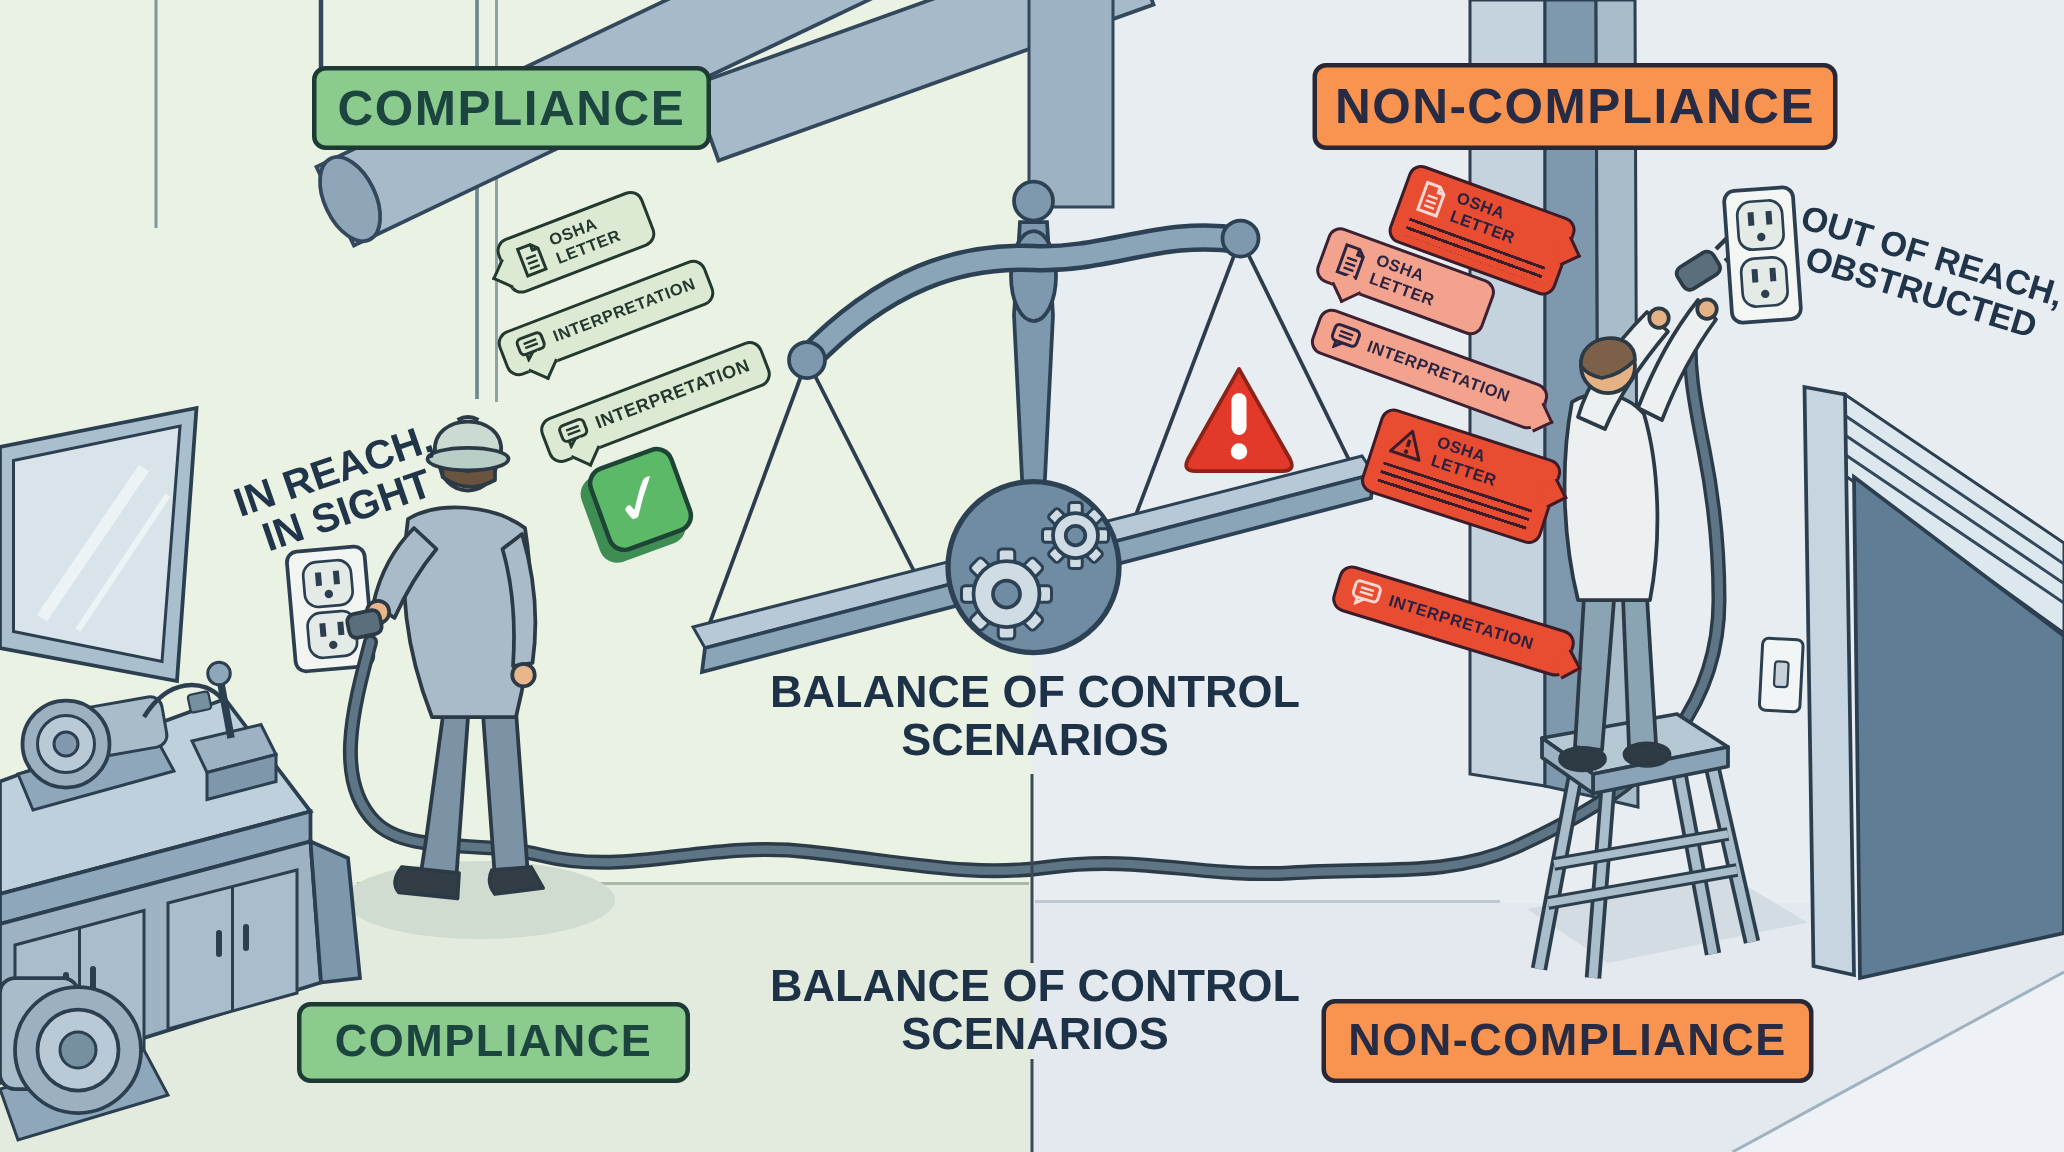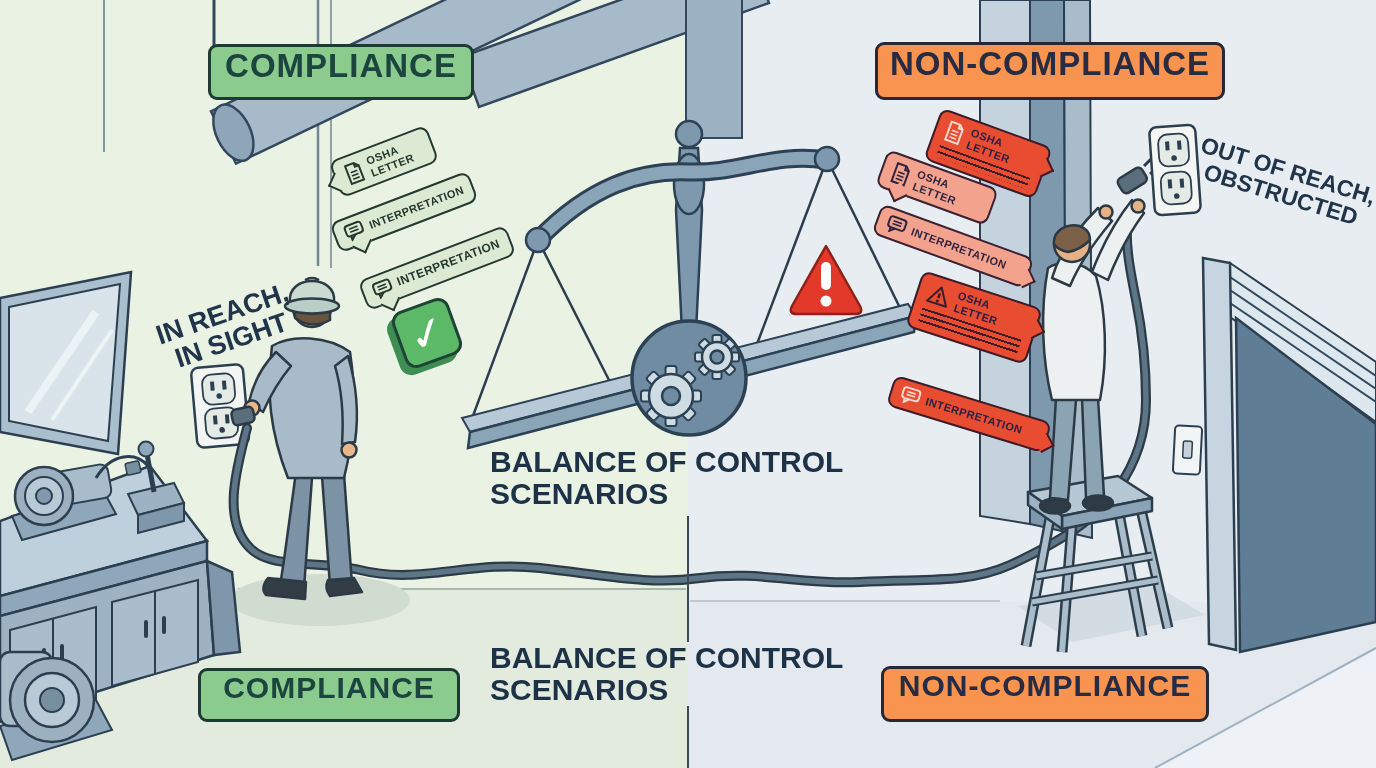--- a/index.html
+++ b/index.html
@@ -1,26 +1,26 @@
 <!DOCTYPE html>
 <html><head>
 <meta charset="utf-8">
 <style>
   html,body{margin:0;padding:0;background:#cfd8dc;}
   .canvas{position:relative;width:1376px;height:768px;overflow:hidden;
           font-family:"Liberation Sans","DejaVu Sans",sans-serif;}
   .canvas svg.scene{position:absolute;left:0;top:0;}
   .ov{position:absolute;box-sizing:border-box;}
   
-  .banner{display:flex;justify-content:center;
+  .banner{display:flex;align-items:center;justify-content:center;
           border:3px solid #1e3a34;border-radius:9px;font-weight:bold;
           color:#1d4540;letter-spacing:1px;}
   .banner.orange{border-color:#272735;color:#272c44;margin-left:19px;}
   
-  .caption{color:#1d3147;font-weight:bold;line-height:1.07;}
+  .caption{color:#1d3147;font-weight:bold;text-align:center;line-height:1.07;}
   .scenelabel{color:#20344a;font-weight:bold;text-align:center;}
   
   .bubble{position:absolute;padding:5px 9px;border:2.5px solid #23382e;
           border-radius:9px;background:#dcead4;color:#24382e;}
   .bubble .brow{display:flex;align-items:center;gap:6px;}
   .bubble .blabel{font-weight:bold;font-size:11px;line-height:1.15;letter-spacing:.4px;}
   .bubble.salmon{background:#f3a28e;border-color:#3a2133;color:#2c2440;}
   .bubble.red{background:#e84c31;border-color:#3a1c2a;color:#2c2040;}
   .bubble.red .bicon{color:#f8d8d0;}
   .bicon{display:flex;color:inherit;}

